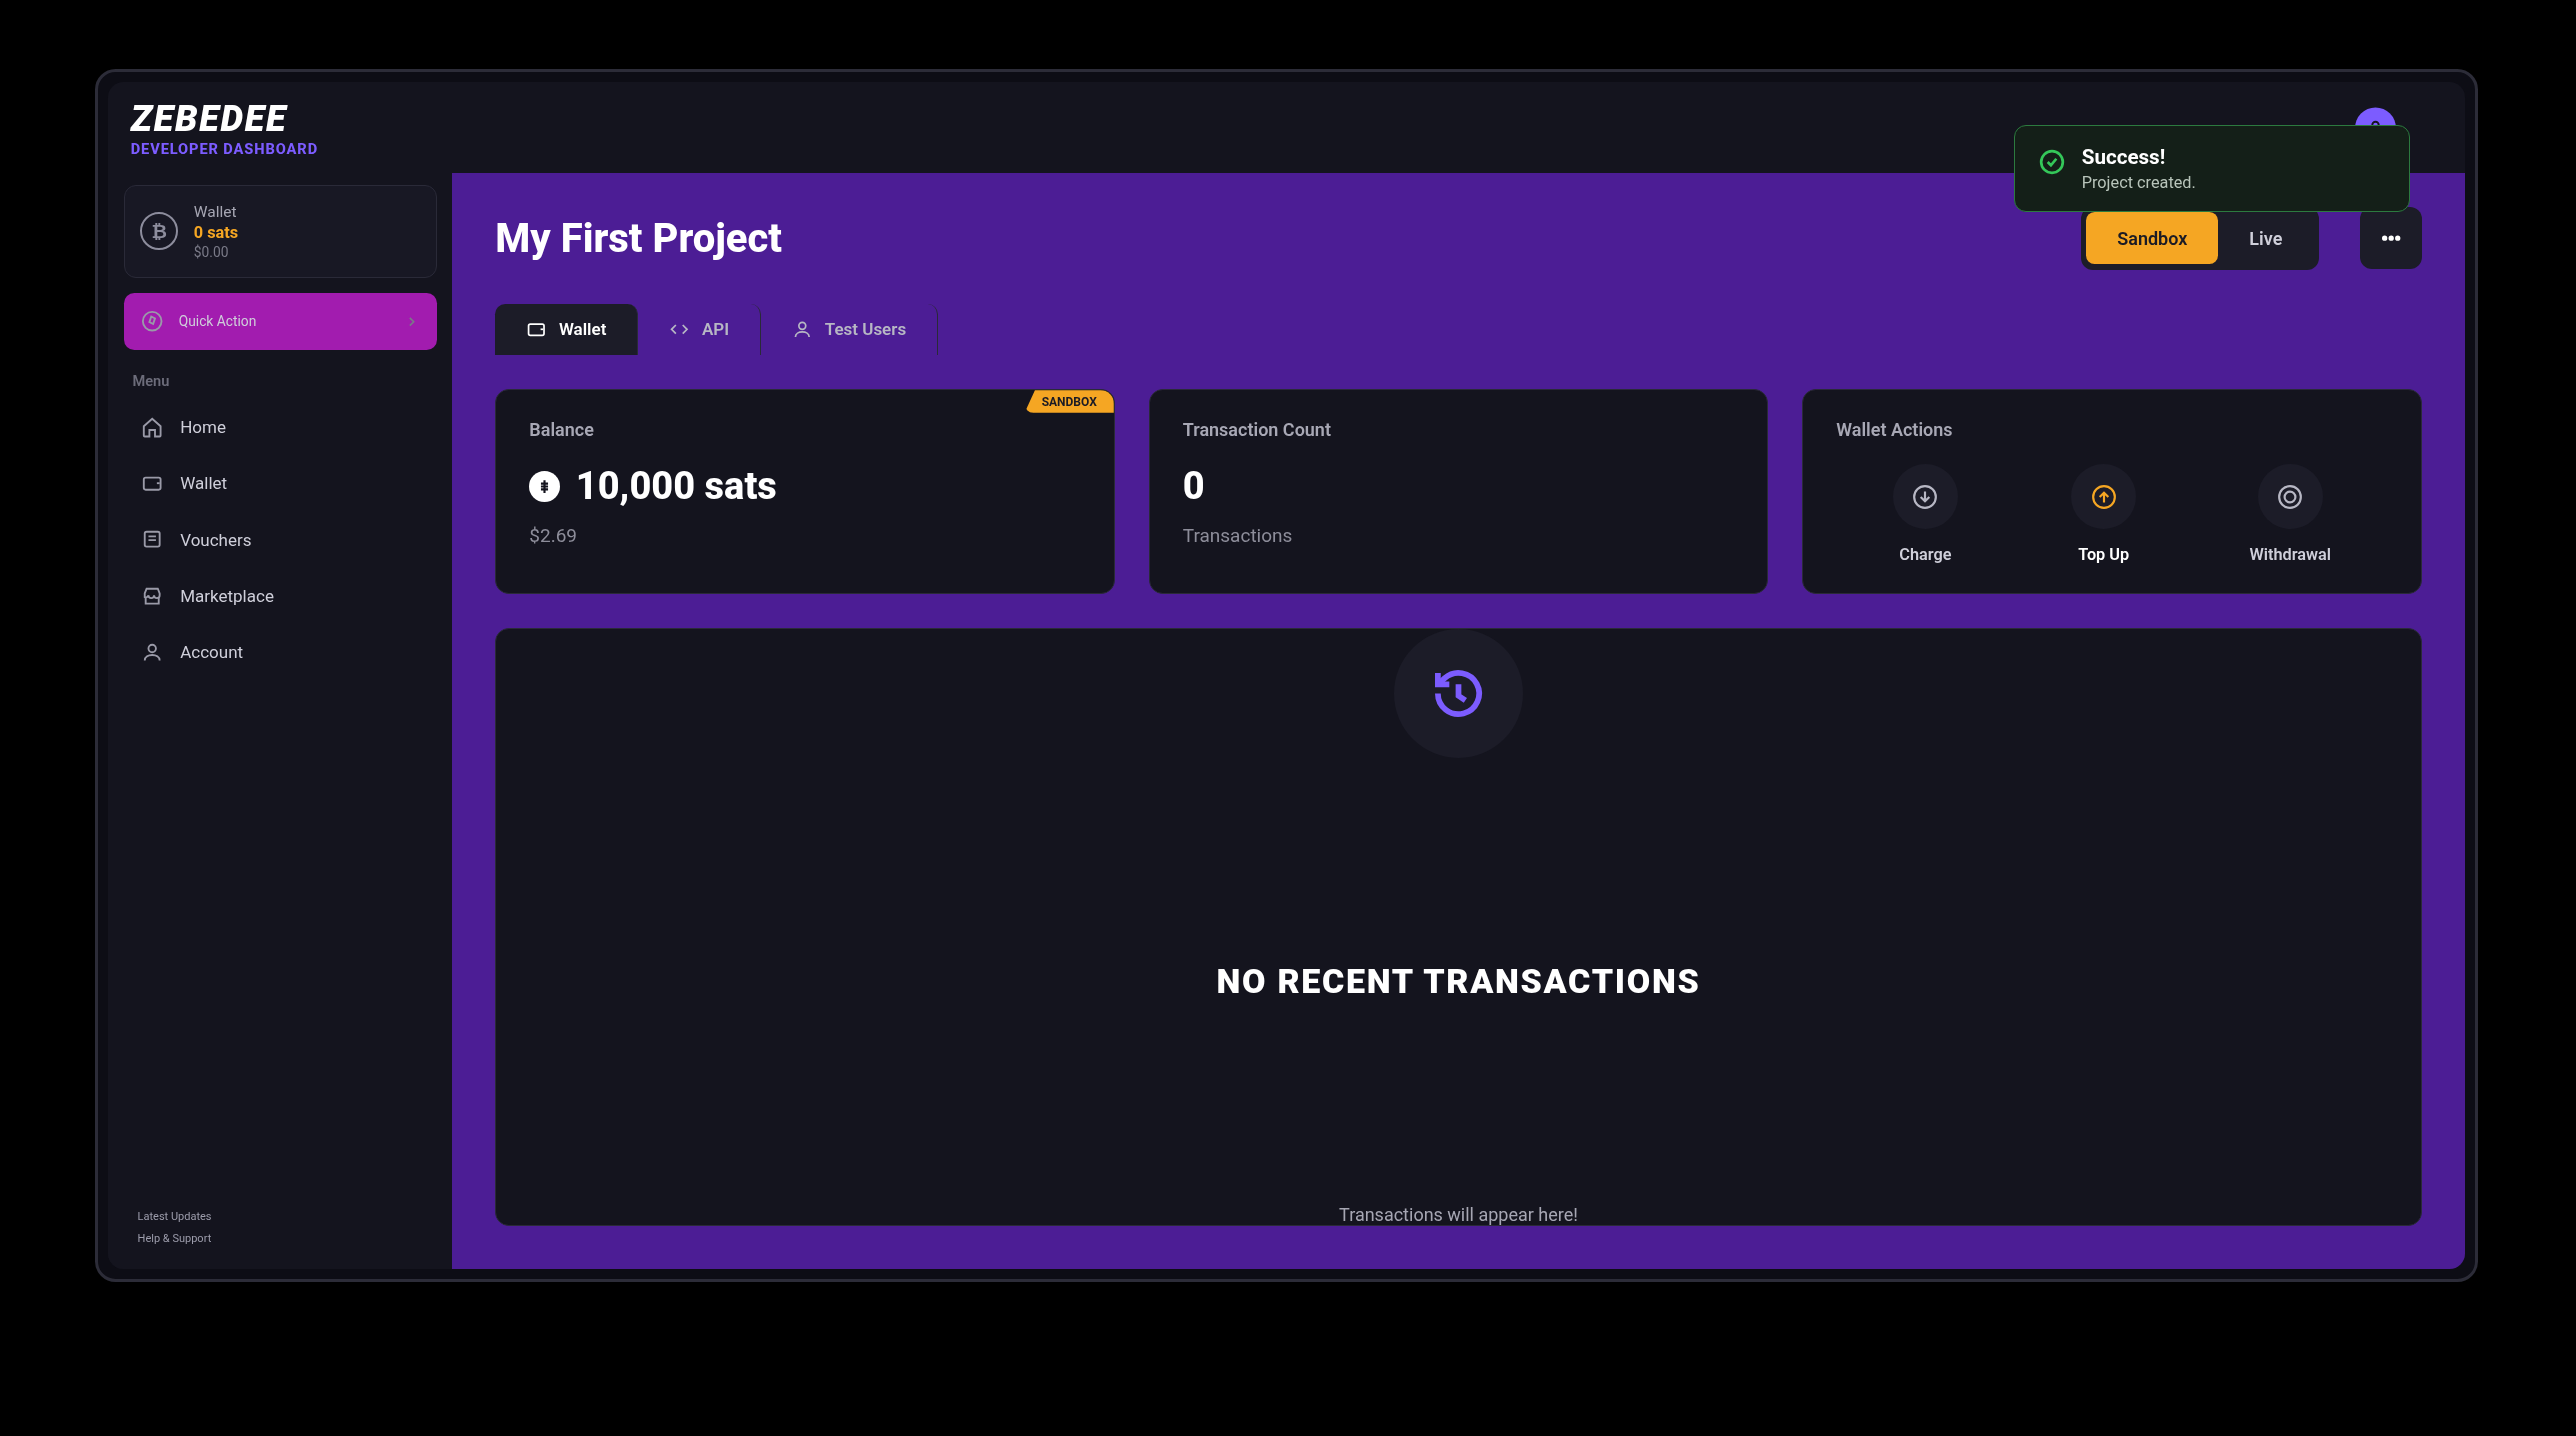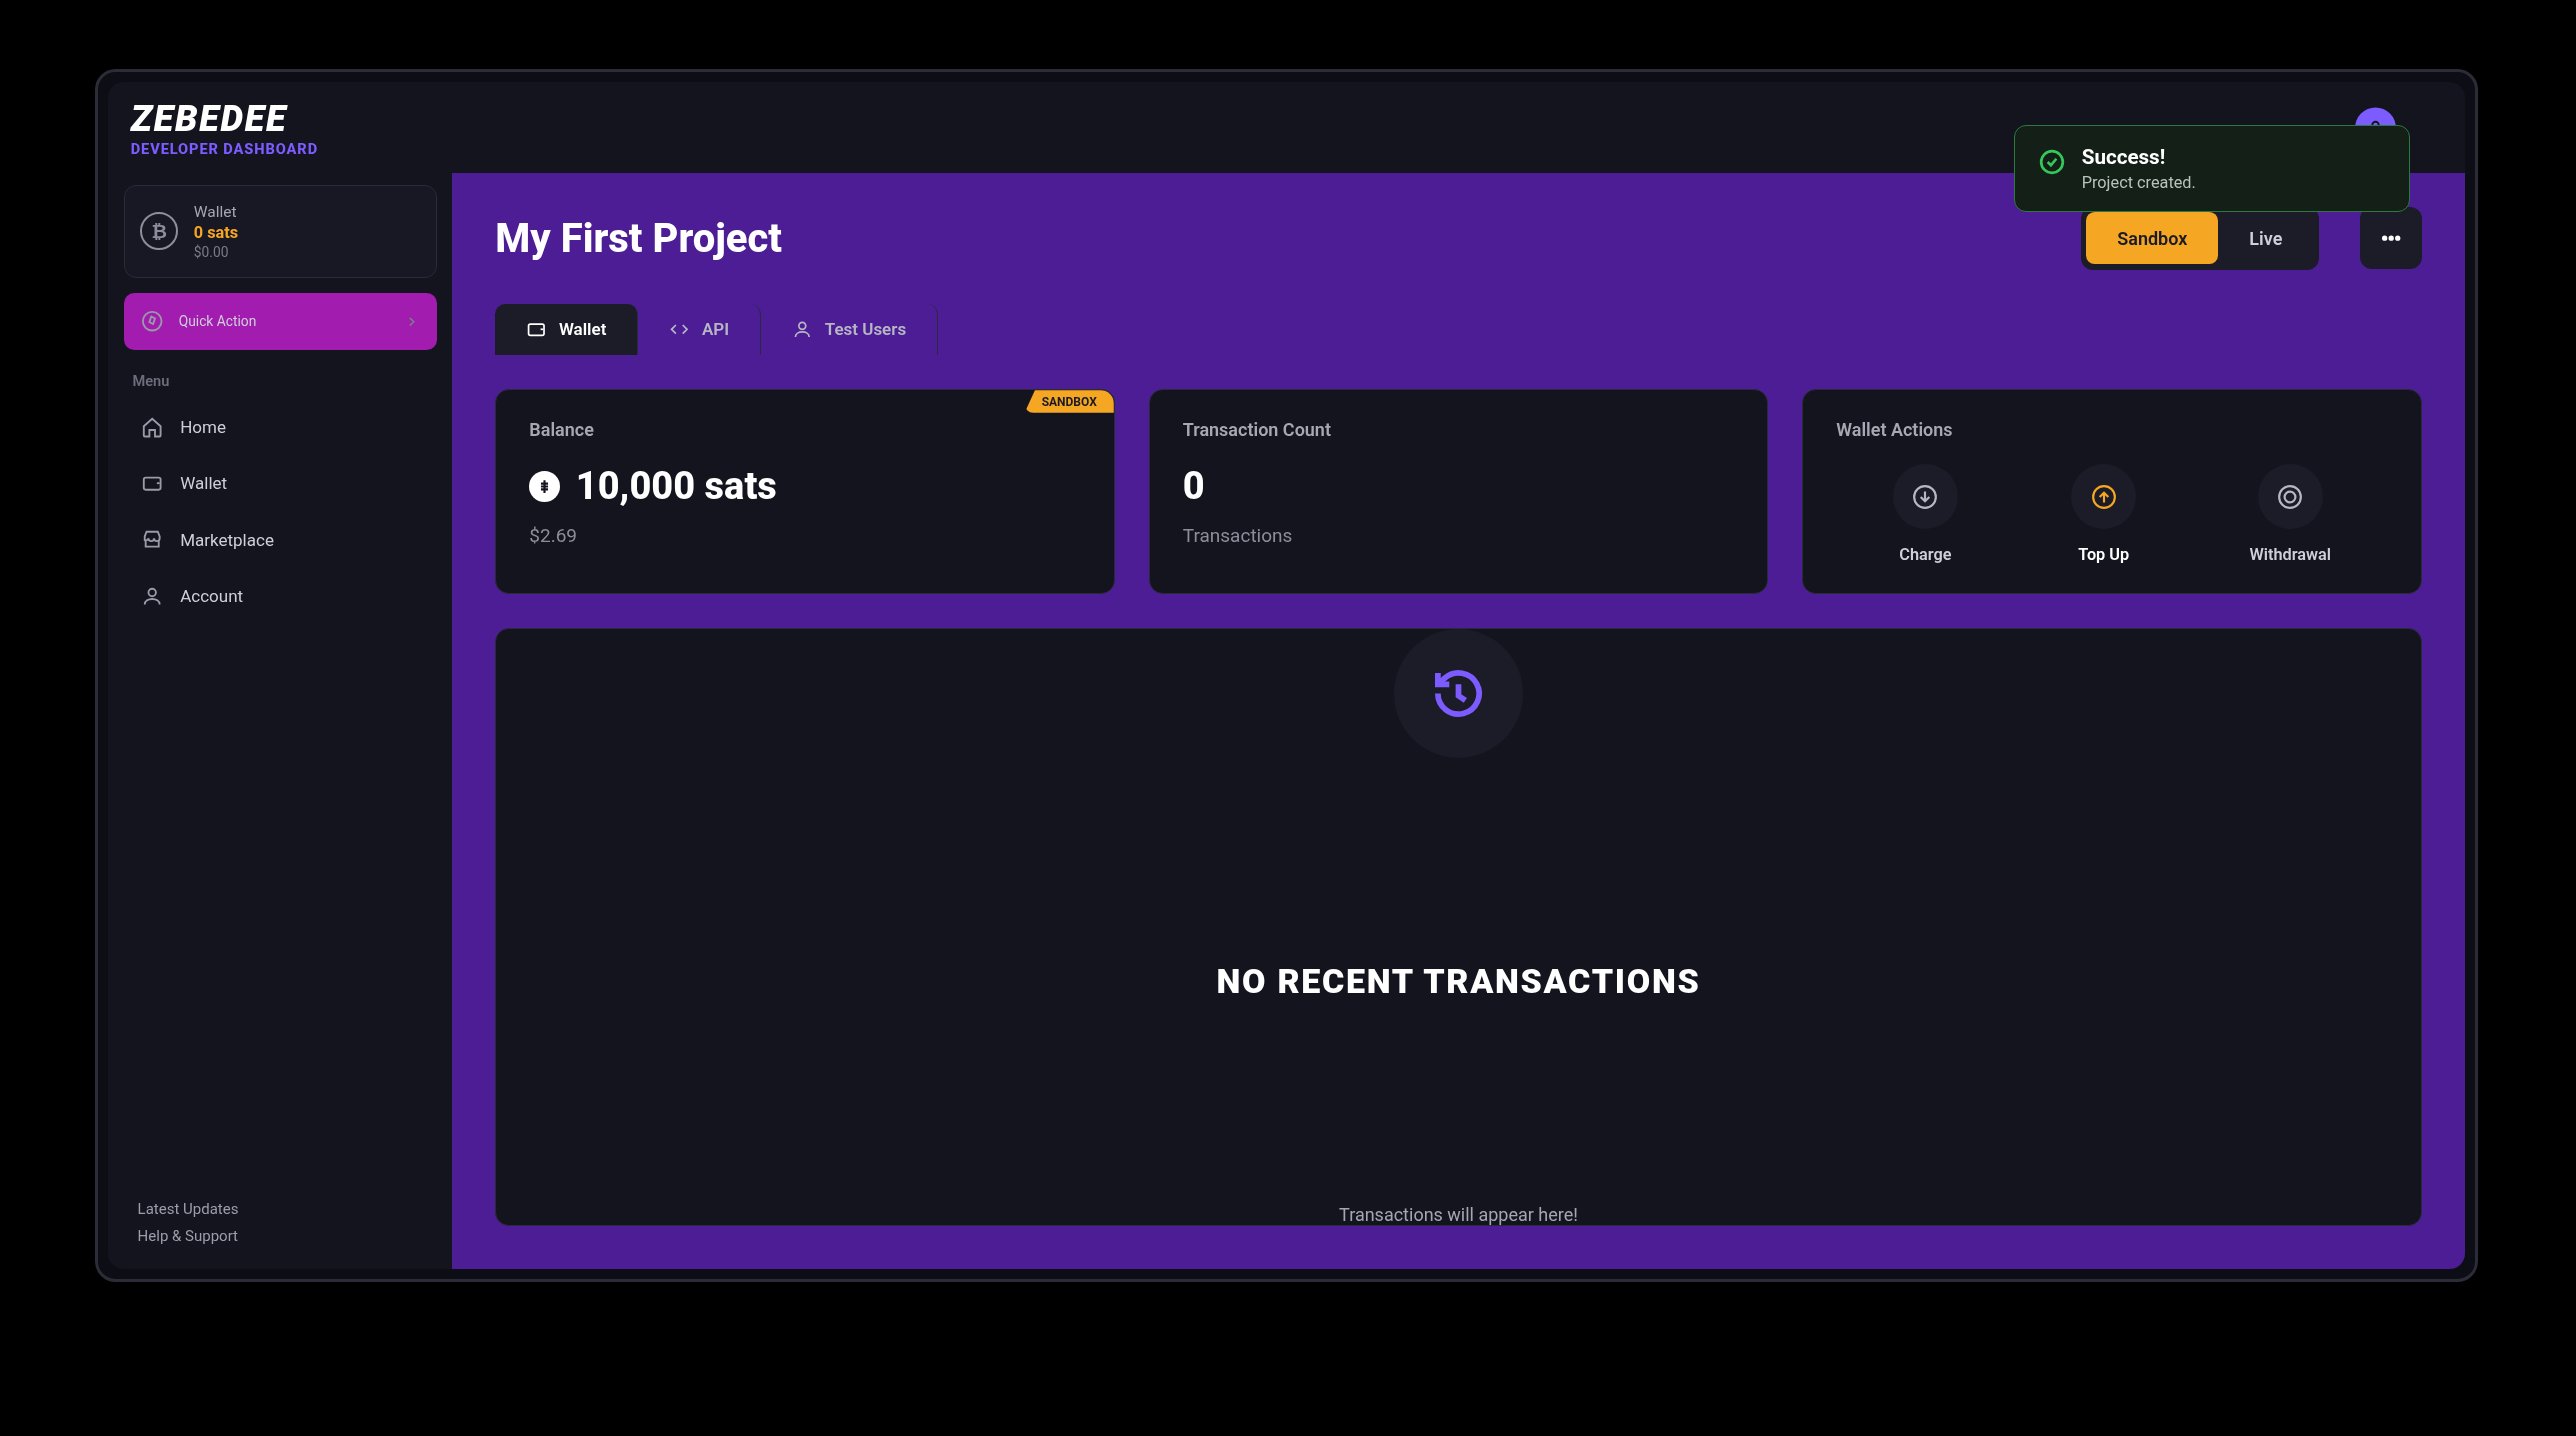--- a/index.html
+++ b/index.html
@@ -136,21 +136,21 @@
     color:#cfcfda;
   }
 
   .sidebar-footer {
     margin-top:auto;
     padding: 0 13.8px 6.9px 13.8px;
     display:flex;
     flex-direction:column;
     gap:8.6px;
   }
-  .sidebar-footer a { color:#9c9cab; font-size:15px; text-decoration:none; }
+  .sidebar-footer a { color:#9c9cab; font-size:11px; text-decoration:none; }
 
   
   .main {
     flex:1;
     background: #4c1d95;
     padding: 34px 43px 43px 43px;
     display:flex;
     flex-direction:column;
     gap: 34px;
     min-width:0;
@@ -367,20 +367,27 @@
 
 
         <div class="nav-item">
           <svg class="sb-icon" viewBox="0 0 24 24">
               <rect x="3" y="6" width="18" height="13" rx="2"></rect>
               <path d="M17 12h3"></path>
             </svg>
           <span>Wallet</span>
         </div>
 
+        <div class="nav-item">
+          <svg class="sb-icon" viewBox="0 0 24 24">
+              <rect x="4" y="4" width="16" height="16" rx="2"></rect>
+              <path d="M8 9h8M8 13h8"></path>
+            </svg>
+          <span>Vouchers</span>
+        </div>
 
         <div class="nav-item">
           <svg class="sb-icon" viewBox="0 0 24 24">
               <path d="M4 9l2-5h12l2 5v2a3 3 0 0 1-6 0 3 3 0 0 1-6 0 3 3 0 0 1-4 2z"></path>
               <path d="M5 13v7h14v-7"></path>
             </svg>
           <span>Marketplace</span>
         </div>
 
         <div class="nav-item">

